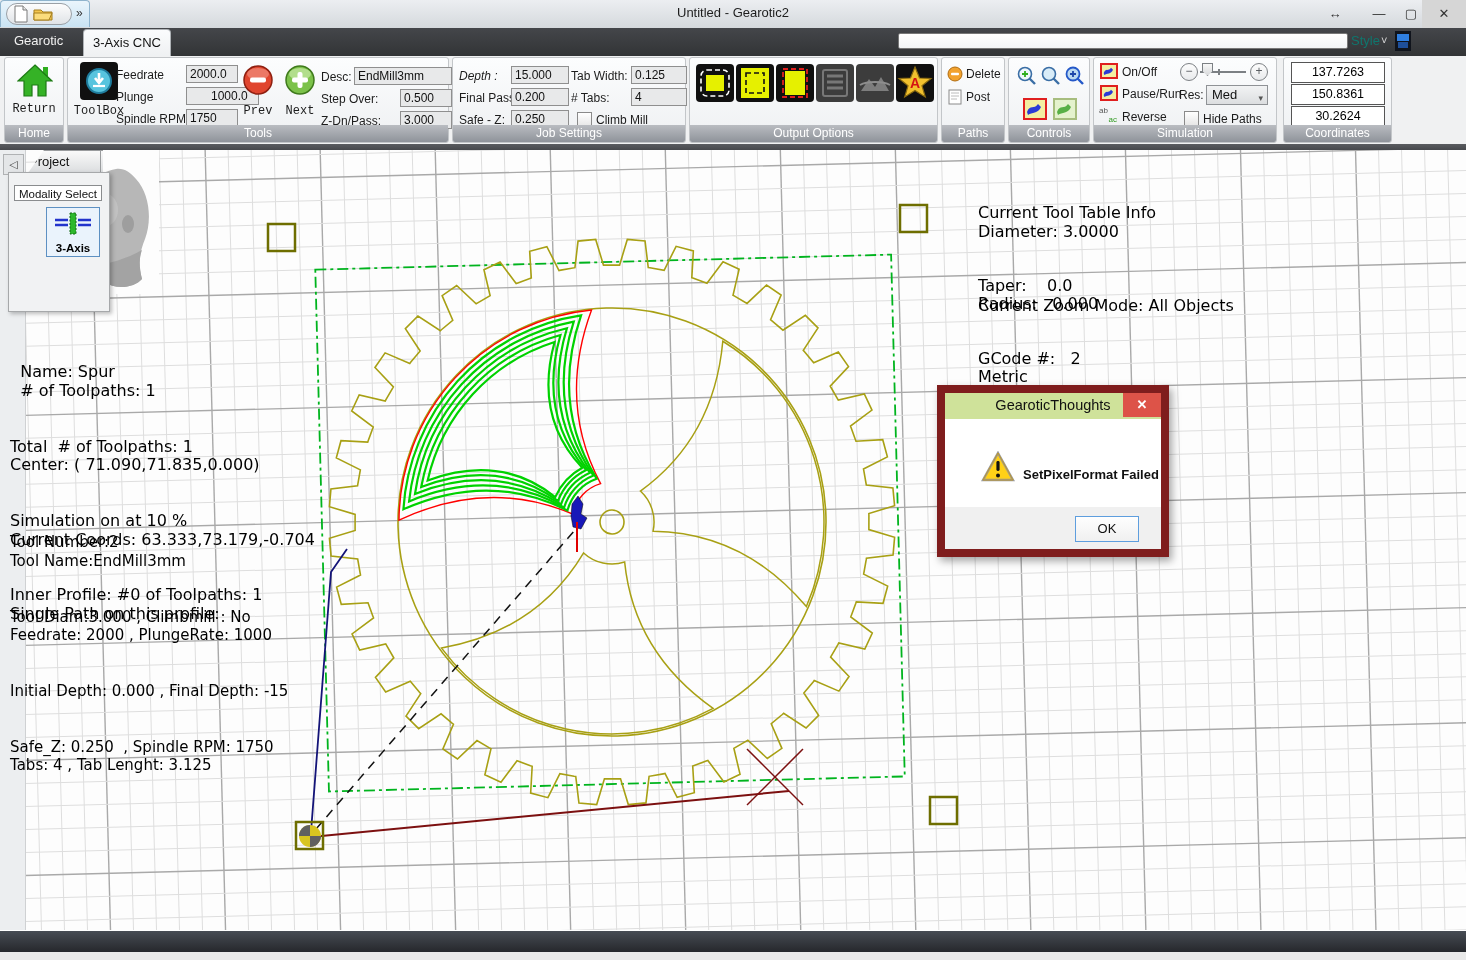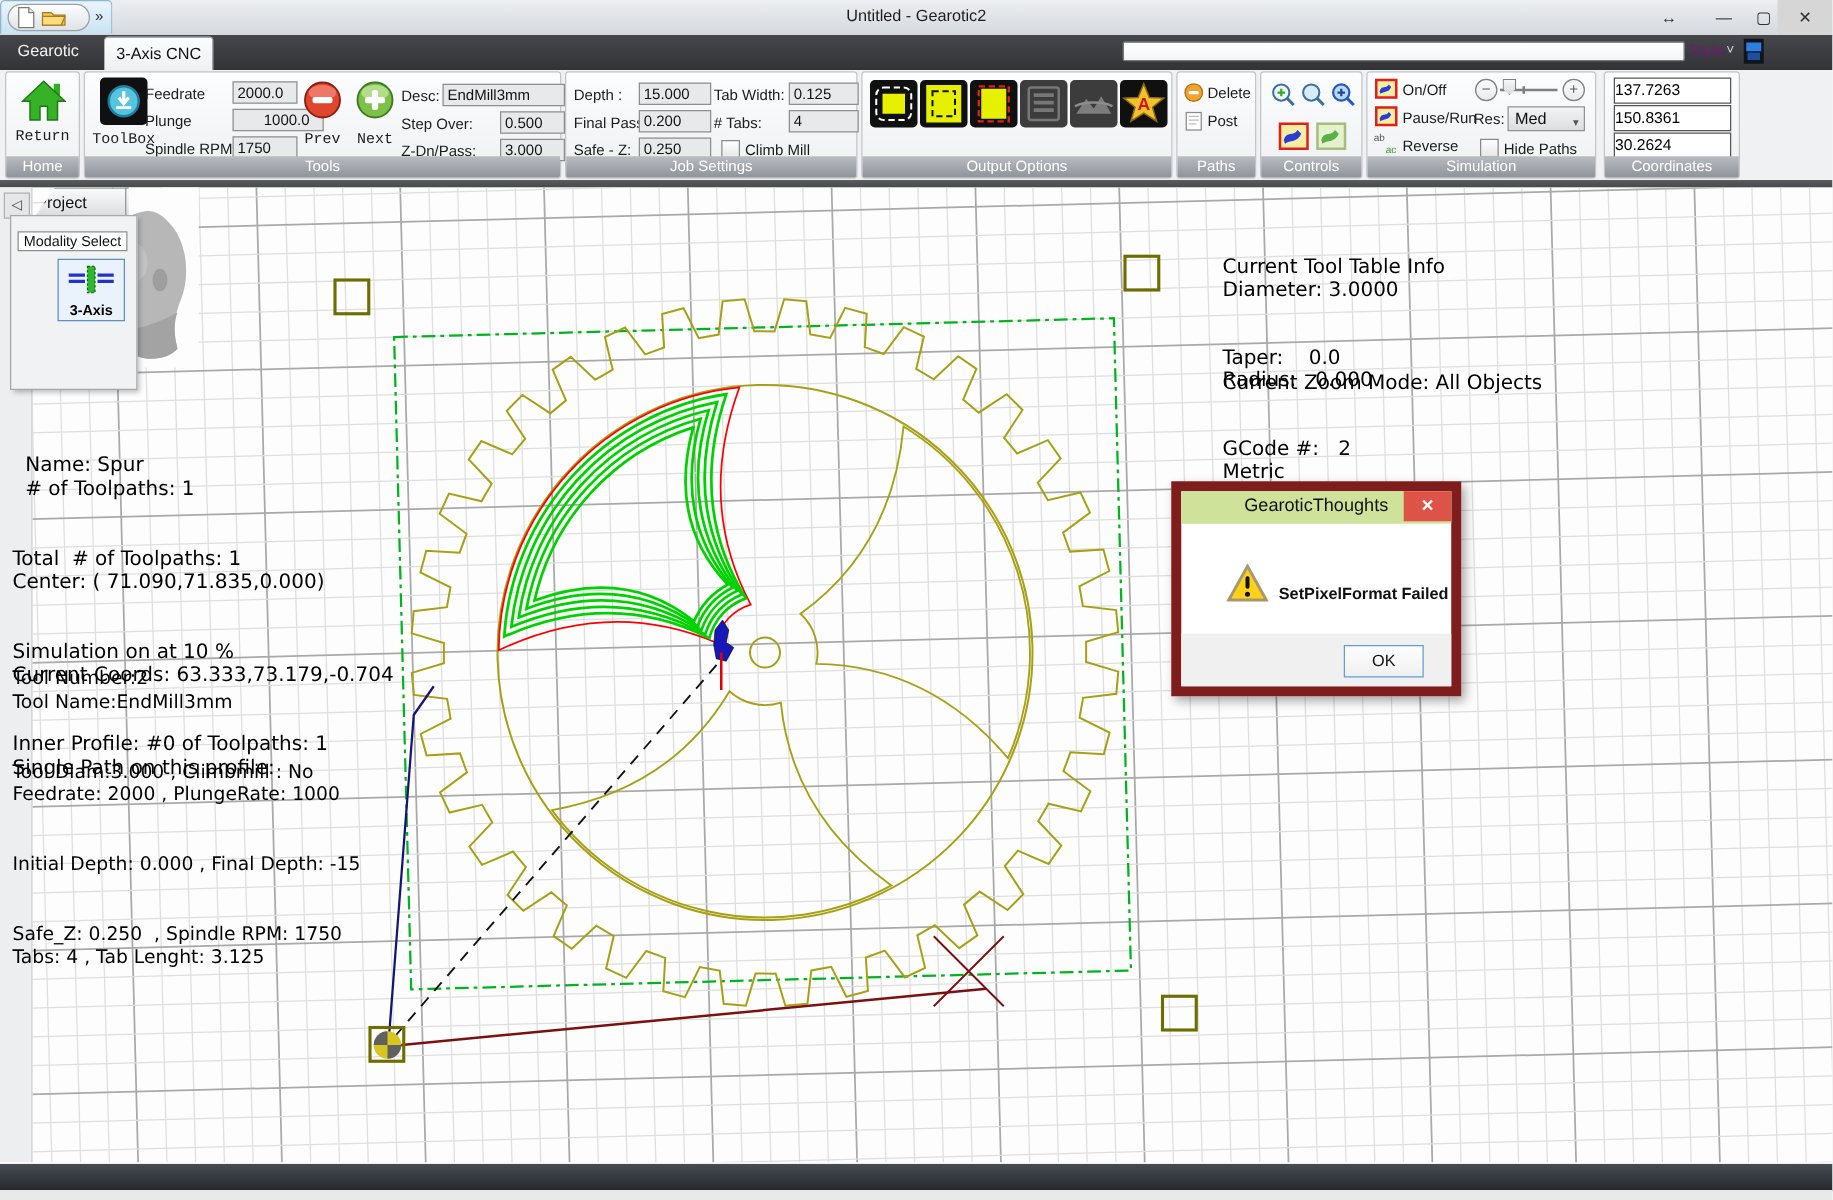--- a/index.html
+++ b/index.html
@@ -19,21 +19,21 @@
   .winbtn{top:0;height:28px;line-height:28px;text-align:center;font-size:13px;color:#333;}
   #btn-close{background:#d6d6d6;width:44px;}
   
   #tabstrip{left:0;top:28px;width:1466px;height:28px;background:linear-gradient(#44464a,#323436);}
   #tab-gearotic{left:14px;top:33px;font-size:13px;color:#f2f2f2;}
   #tab-cnc{left:83px;top:29px;width:86px;height:27px;background:linear-gradient(#fbfcfd,#eef0f2);
     border:1px solid #aeb2b6;border-bottom:none;border-radius:4px 4px 0 0;
     text-align:center;line-height:26px;font-size:13px;color:#111;}
   #style-input{left:898px;top:33px;width:440px;height:14px;border:1px solid #777;border-radius:2px;
     background:linear-gradient(#fff,#f2f4f6);font-size:12px;padding:0 4px;}
-  #style-label{left:1351px;top:33px;color:#701a75;font-size:13px;}
+  #style-label{left:1351px;top:33px;color:#0f766e;font-size:13px;}
   #style-chev{left:1381px;top:34px;color:#d8d8d8;font-size:11px;}
   
   #ribbon{left:0;top:56px;width:1466px;height:88px;background:#f0f1f2;}
   #ribbon-sep{left:0;top:144px;width:1466px;height:6px;background:linear-gradient(#5a5c60,#47494d);}
   .grp{position:absolute;top:1px;height:86px;background:linear-gradient(#fcfdfe,#eef0f2);
     border:1px solid #c3c6c9;border-radius:3px;box-sizing:border-box;}
   .grp-cap{position:absolute;left:0;right:0;bottom:0;height:17px;
     background:linear-gradient(#b9bcc1,#8f939a);color:#fff;font-size:12px;
     text-align:center;line-height:17px;border-radius:0 0 2px 2px;}
   .lbl{position:absolute;font-size:12px;color:#1c1c1c;white-space:nowrap;}
@@ -47,21 +47,21 @@
     border:1px solid #8a8a8a;}
   .circ-btn{position:absolute;width:16px;height:16px;border:1px solid #7c8084;border-radius:50%;
     color:#5a5e62;font-size:12px;line-height:14px;text-align:center;background:linear-gradient(#fdfdfd,#e8eaec);}
   .bird{position:absolute;width:18px;height:16px;background:#f3eea2;border:2px solid #e01f1f;box-sizing:border-box;}
   .bird svg{display:block;}
   .bird.green{border-color:#a7bd7e;background:#e4f2cd;}
   #res-dd{left:112px;top:27px;width:62px;height:20px;background:linear-gradient(#f2f3f4,#dcdee0);
     border:1px solid #8f9296;font-size:13px;line-height:18px;padding-left:5px;box-sizing:border-box;color:#111;}
   #res-dd .dd-arrow{position:absolute;right:4px;top:3px;font-size:9px;color:#555;}
   .coordfld{position:absolute;left:7px;width:92px;height:19px;background:#fff;border:1px solid #555;
-    font-size:12.5px;line-height:19px;}
+    font-size:12.5px;text-align:center;line-height:19px;}
   
   #canvas{left:0;top:150px;width:1466px;height:780px;background:#fdfdfd;}
   #side-strip{left:0;top:150px;width:25px;height:780px;background:#eceef0;border-right:1px solid #cfd1d3;}
   #collapse-btn{left:3px;top:154px;width:19px;height:19px;background:#e4e6e8;border:1px solid #b0b2b4;
     text-align:center;line-height:18px;font-size:11px;color:#444;}
   #tab-project{left:28px;top:150px;width:74px;height:23px;background:linear-gradient(#fafafa,#dcdee0);
     border:1px solid #9a9c9e;clip-path:polygon(16px 0,100% 0,100% 100%,0 100%);
     font-size:13px;color:#111;line-height:22px;box-sizing:border-box;}
   #tab-partial{left:100px;top:150px;width:30px;height:23px;background:linear-gradient(#fafafa,#dcdee0);
     border:1px solid #9a9c9e;font-size:13px;color:#111;line-height:22px;padding-left:6px;box-sizing:border-box;}
@@ -171,21 +171,21 @@
     <div class="lbl" style="left:253px;top:12px;">Desc:</div>
     <div class="fld" style="left:286px;top:9px;width:90px;">EndMill3mm</div>
     <div class="lbl" style="left:253px;top:34px;">Step Over:</div>
     <div class="fld" style="left:332px;top:31px;width:44px;">0.500</div>
     <div class="lbl" style="left:253px;top:56px;">Z-Dn/Pass:</div>
     <div class="fld" style="left:332px;top:53px;width:44px;">3.000</div>
     <div class="grp-cap">Tools</div>
   </div>
 
   <div class="grp" style="left:452px;width:234px;">
-    <div class="lbl" style="left:6px;top:11px;">Depth :</div>
+    <div class="lbl" style="left:6px;top:11px;font-style:italic;">Depth :</div>
     <div class="fld" style="left:58px;top:8px;width:50px;">15.000</div>
     <div class="lbl" style="left:6px;top:33px;">Final Pass:</div>
     <div class="fld" style="left:58px;top:30px;width:50px;">0.200</div>
     <div class="lbl" style="left:6px;top:55px;">Safe - Z:</div>
     <div class="fld" style="left:58px;top:52px;width:50px;">0.250</div>
     <div class="lbl" style="left:118px;top:11px;">Tab Width:</div>
     <div class="fld" style="left:178px;top:8px;width:48px;">0.125</div>
     <div class="lbl" style="left:118px;top:33px;"># Tabs:</div>
     <div class="fld" style="left:178px;top:30px;width:48px;">4</div>
     <span class="cb" style="left:124px;top:54px;"></span>

